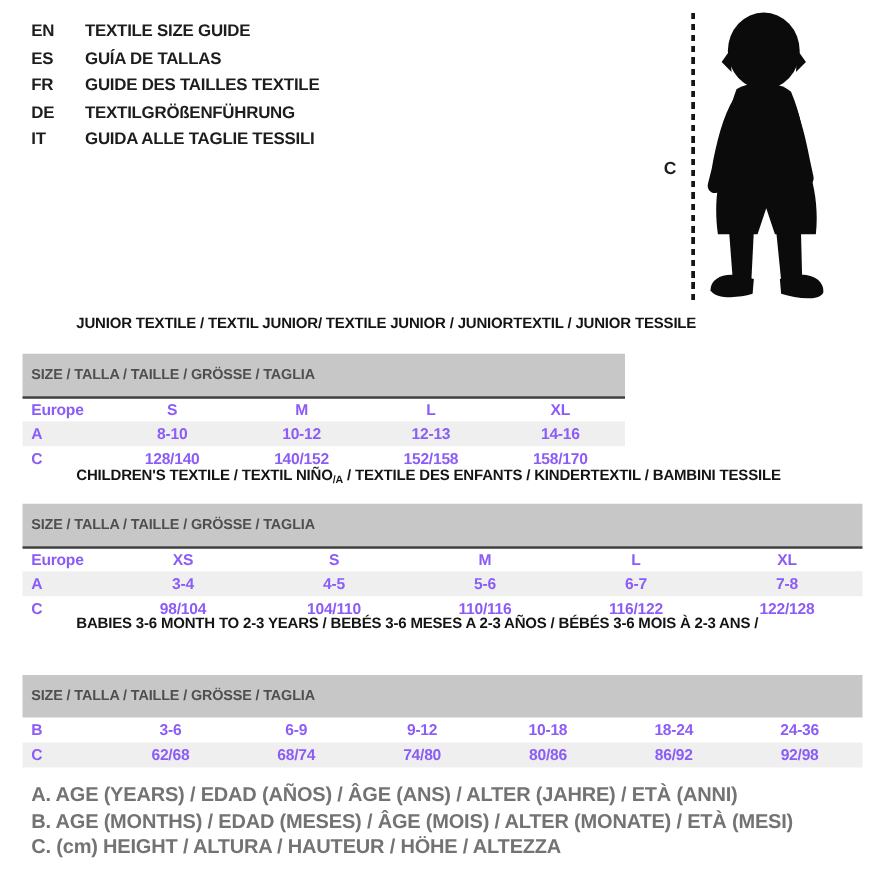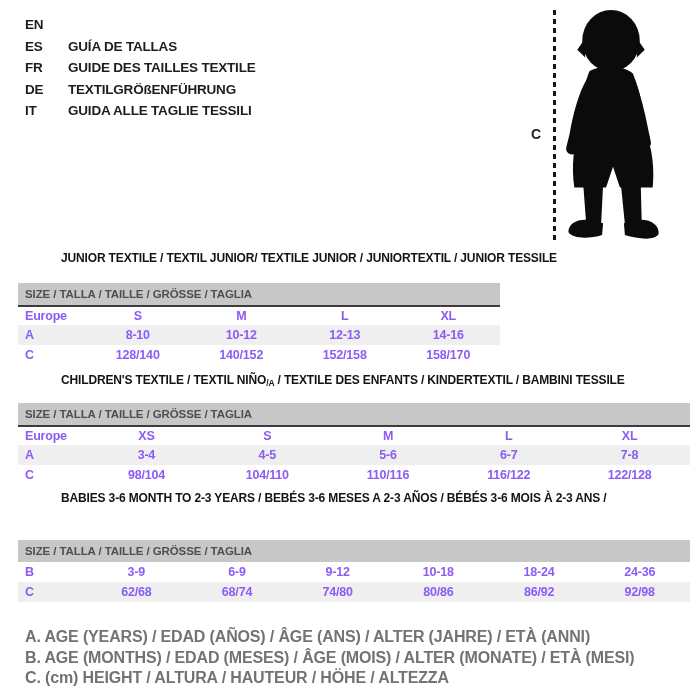--- a/index.html
+++ b/index.html
@@ -18,38 +18,39 @@
   .measure-label{position:absolute;left:531px;top:126px;font-size:14px;font-weight:700;}
   .baby-svg{position:absolute;left:558px;top:8px;}
   
   .sec-title{position:absolute;left:25px;font-size:12px;font-weight:700;letter-spacing:-0.15px;color:#141414;white-space:nowrap;margin-left:36px;}
   .sec-title .sub{font-size:8.5px;vertical-align:-2px;}
   .sec-title.two-line{line-height:18px;white-space:normal;width:660px;}
   
   .size-table{position:absolute;left:18px;}
   .w-junior{width:482px;}
   .w-wide{width:672px;}
-  .bar{height:22px;background:#c7c7c7;display:flex;align-items:center;
+  .bar{height:34px;background:#c7c7c7;display:flex;align-items:center;
     font-size:11.5px;font-weight:700;color:#4f4f4f;padding-left:7px;box-sizing:border-box;letter-spacing:-0.1px;}
   .trow{display:flex;height:20px;align-items:center;font-size:12.5px;font-weight:700;color:#8b5cf6;letter-spacing:-0.2px;box-sizing:border-box;}
   .trow.alt{background:#efefef;}
   .trow.thead{border-top:2px solid #3c3c3c;height:20px;}
   .tlabel{flex:0 0 68px;padding-left:7px;box-sizing:border-box;text-align:left;}
   .tcell{flex:1;text-align:center;}
   
   .legend{position:absolute;left:25px;top:627px;font-size:16px;font-weight:700;letter-spacing:-0.15px;line-height:20.5px;color:#737373;}
 </style>
 </head>
 <body>
 
 <div id="stage">
 
   <div class="lang-list">
     <div class="lang-row">
       <span class="lang-code">EN</span>
+      <span>TEXTILE SIZE GUIDE</span>
     </div>
     <div class="lang-row">
       <span class="lang-code">ES</span>
       <span>GUÍA DE TALLAS</span>
     </div>
     <div class="lang-row">
       <span class="lang-code">FR</span>
       <span>GUIDE DES TAILLES TEXTILE</span>
     </div>
     <div class="lang-row">
@@ -133,21 +134,21 @@
     </div>
   </div>
 
   <div class="sec-title two-line" style="top:489px">
     <div>BABIES 3-6 MONTH TO 2-3 YEARS / BEBÉS 3-6 MESES A 2-3 AÑOS / BÉBÉS 3-6 MOIS À 2-3 ANS /</div>
   </div>
   <div class="size-table w-wide" style="top:540px">
     <div class="bar">SIZE / TALLA / TAILLE / GRÖSSE / TAGLIA</div>
     <div class="trow">
       <span class="tlabel">B</span>
-      <span class="tcell">3-9</span>
+      <span class="tcell">3-6</span>
       <span class="tcell">6-9</span>
       <span class="tcell">9-12</span>
       <span class="tcell">10-18</span>
       <span class="tcell">18-24</span>
       <span class="tcell">24-36</span>
     </div>
     <div class="trow alt">
       <span class="tlabel">C</span>
       <span class="tcell">62/68</span>
       <span class="tcell">68/74</span>

